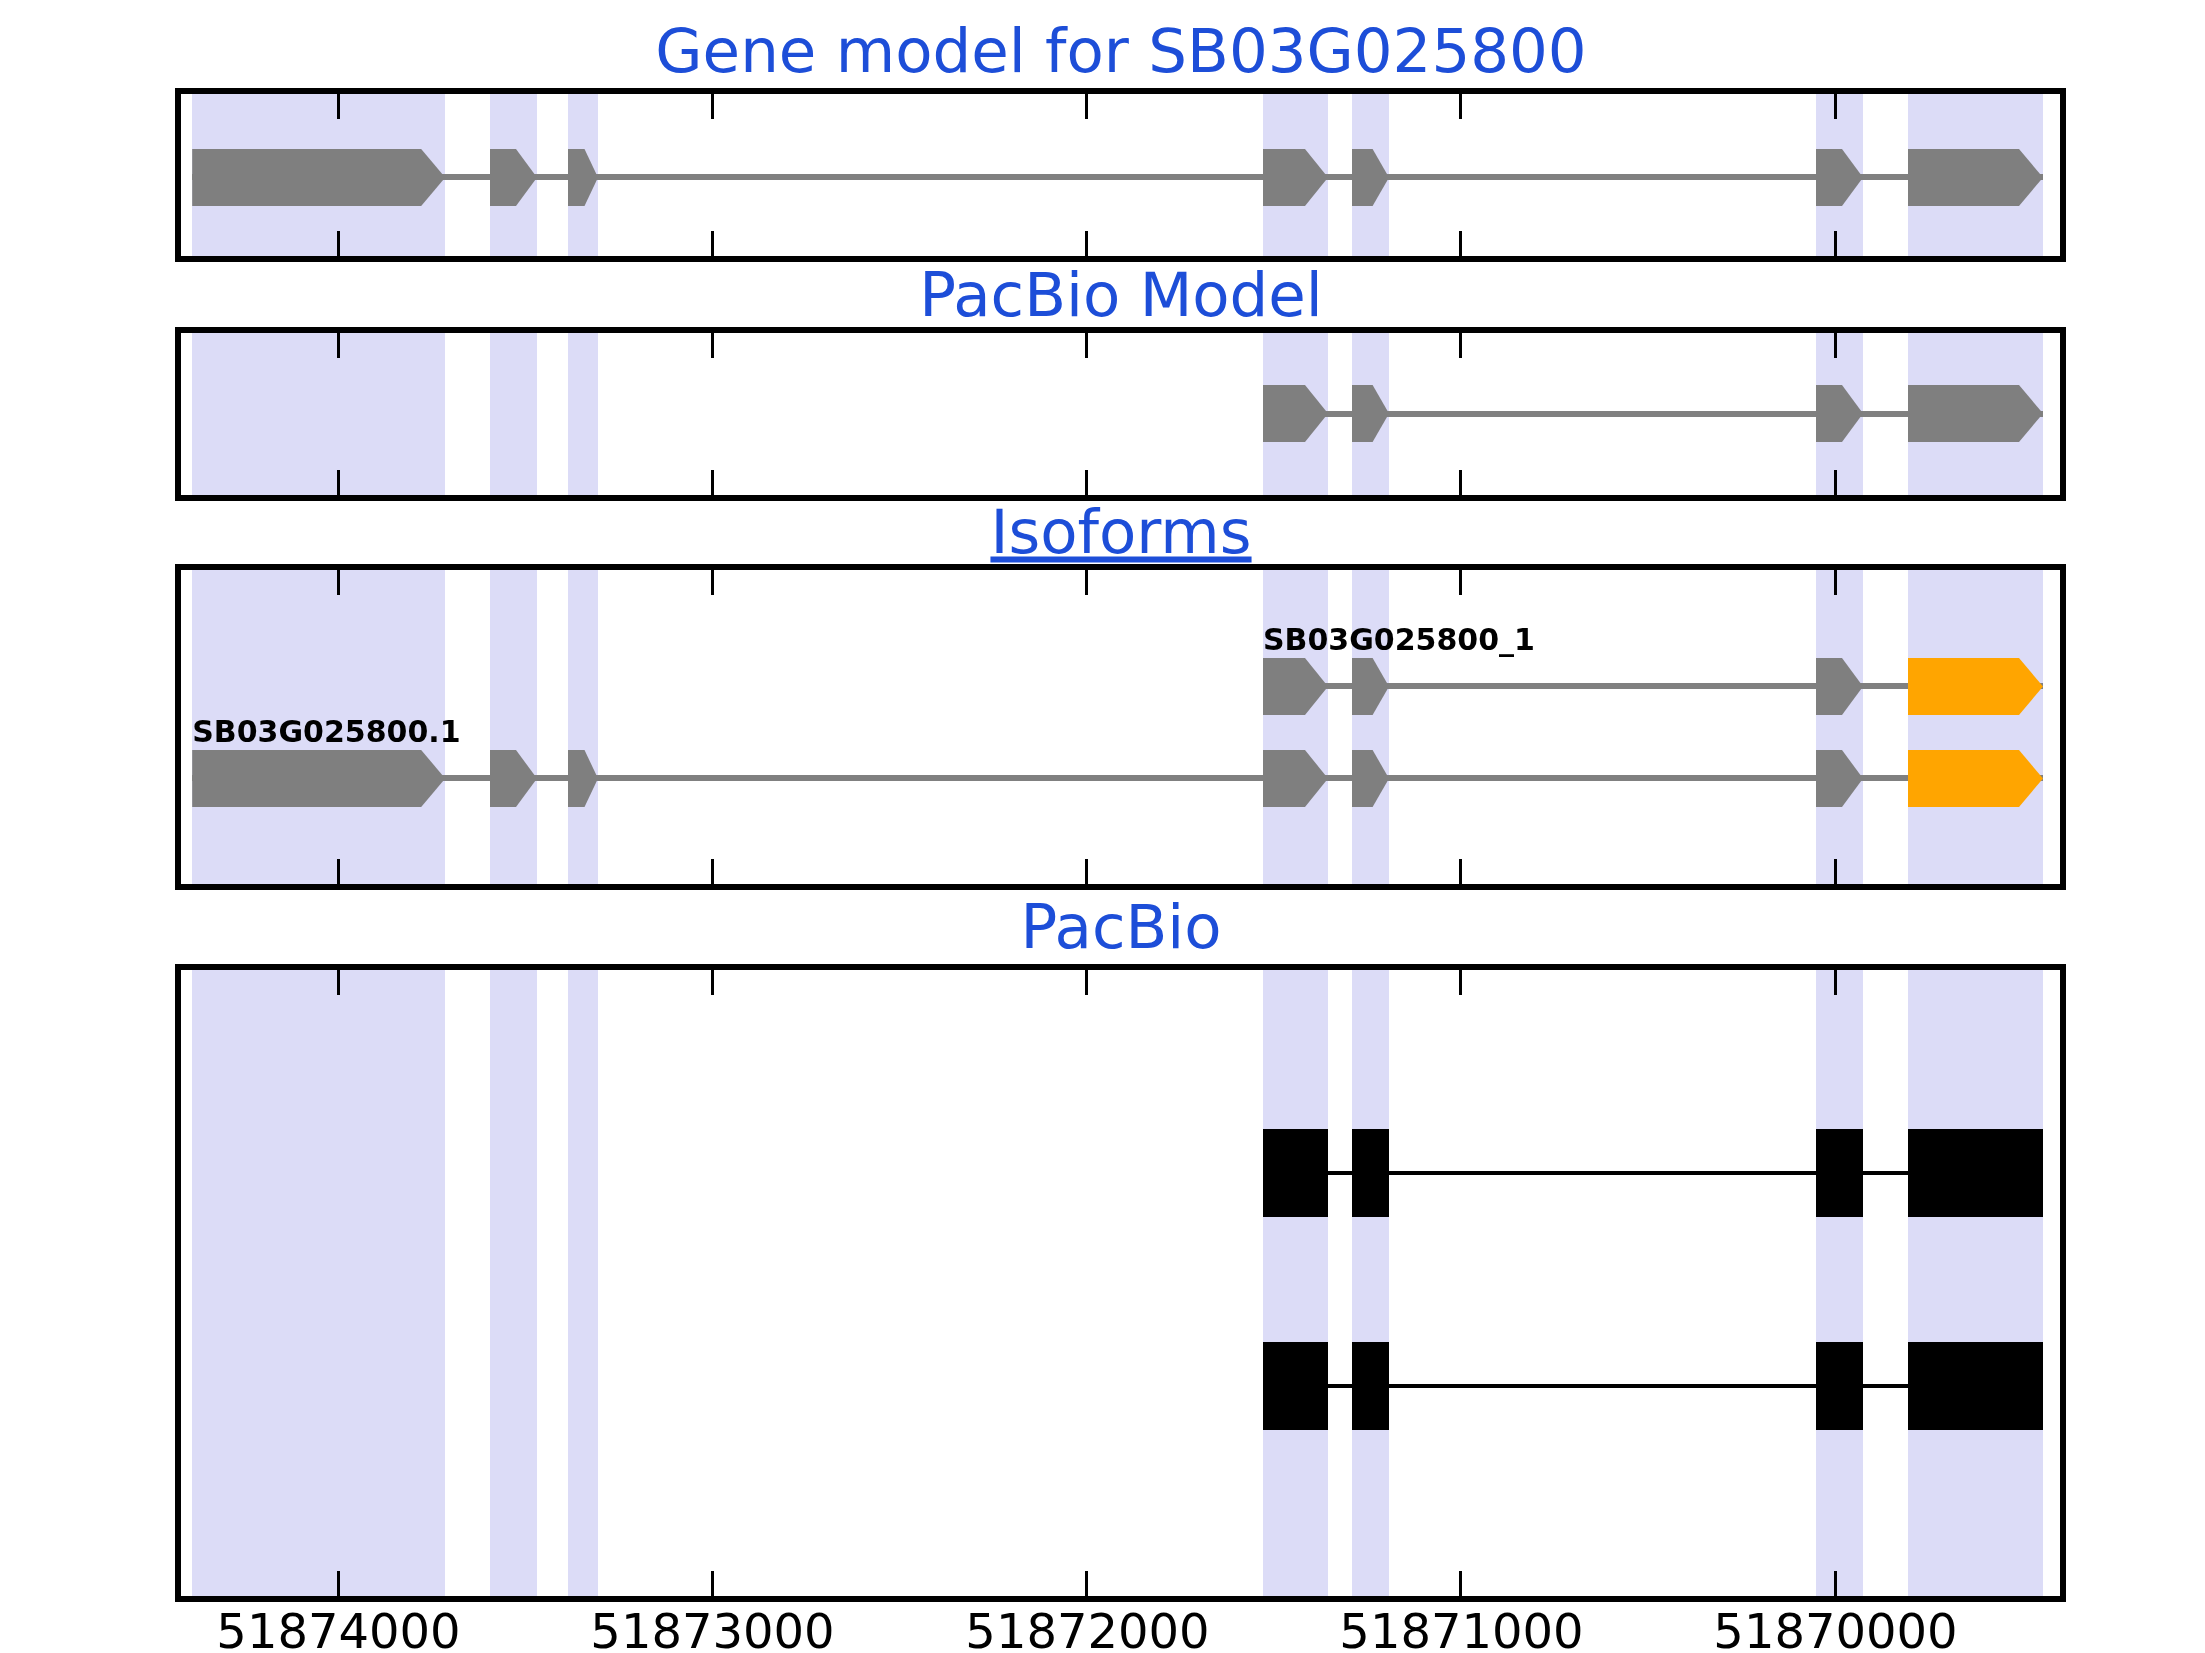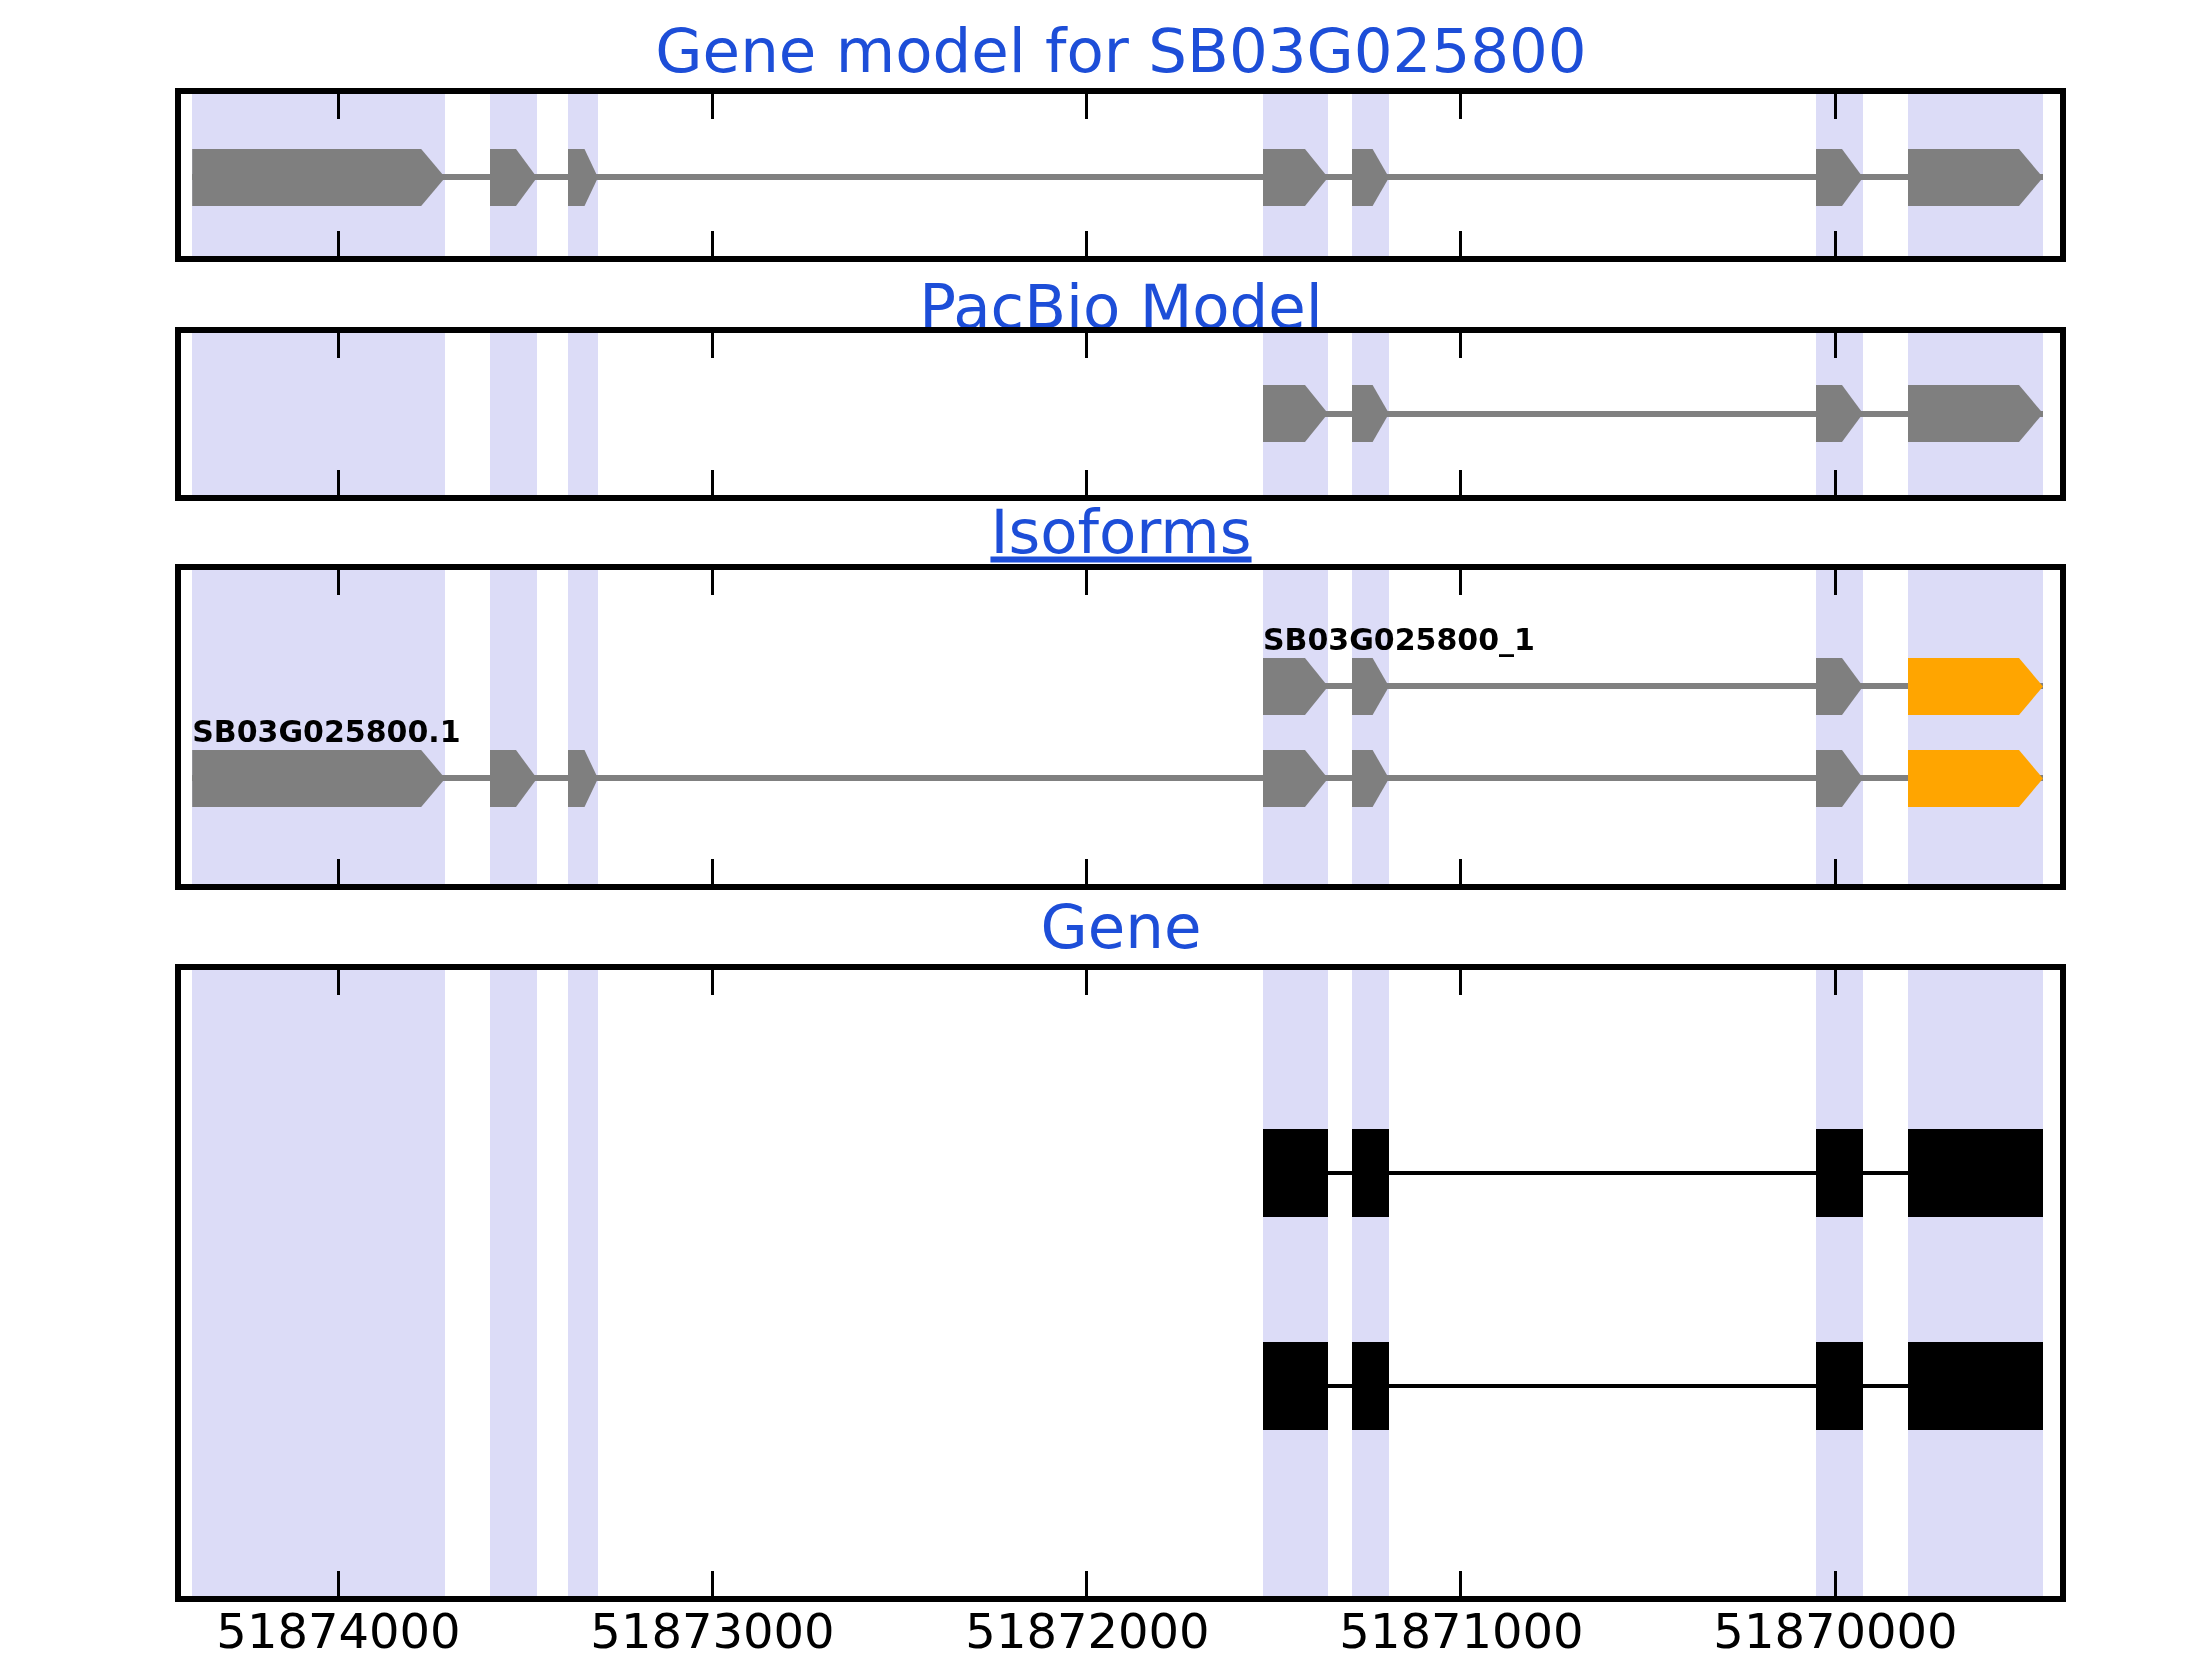--- a/index.html
+++ b/index.html
@@ -55,23 +55,23 @@
     line-height: 1;
     color: #000000;
     white-space: nowrap;
   }
 </style>
 </head>
 <body>
 
 <div id="figure">
   <div class="panel-title" style="left: 1121px; top: 50px;">Gene model for SB03G025800</div>
-  <div class="panel-title" style="left: 1121px; top: 294px; margin-top: 12px;">PacBio Model</div>
+  <div class="panel-title" style="left: 1121px; top: 294px;">PacBio Model</div>
   <div class="panel-title" style="left: 1121px; top: 531px; text-decoration: underline;">Isoforms</div>
-  <div class="panel-title" style="left: 1121px; top: 926px;">Gene</div>
+  <div class="panel-title" style="left: 1121px; top: 926px;">PacBio</div>
 
   <div class="panel" style="left: 175px; top: 88px; width: 1891px; height: 174px;">
       <div class="band" style="left: 11.2px; width: 253px; background: rgba(150, 150, 230, 0.33);"></div>
       <div class="band" style="left: 309px; width: 47px; background: rgba(150, 150, 230, 0.33);"></div>
       <div class="band" style="left: 387px; width: 30px; background: rgba(150, 150, 230, 0.33);"></div>
       <div class="band" style="left: 1082px; width: 65px; background: rgba(150, 150, 230, 0.33);"></div>
       <div class="band" style="left: 1171px; width: 37px; background: rgba(150, 150, 230, 0.33);"></div>
       <div class="band" style="left: 1635px; width: 47px; background: rgba(150, 150, 230, 0.33);"></div>
       <div class="band" style="left: 1727px; width: 135px; background: rgba(150, 150, 230, 0.33);"></div>
       <div class="tick top" style="left: 156px;"></div>

